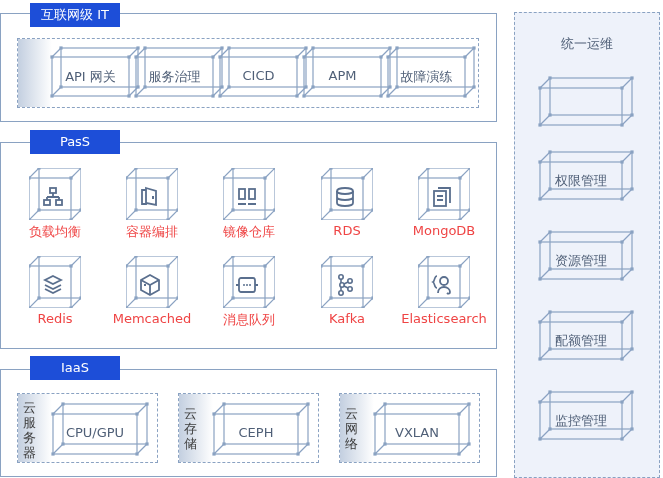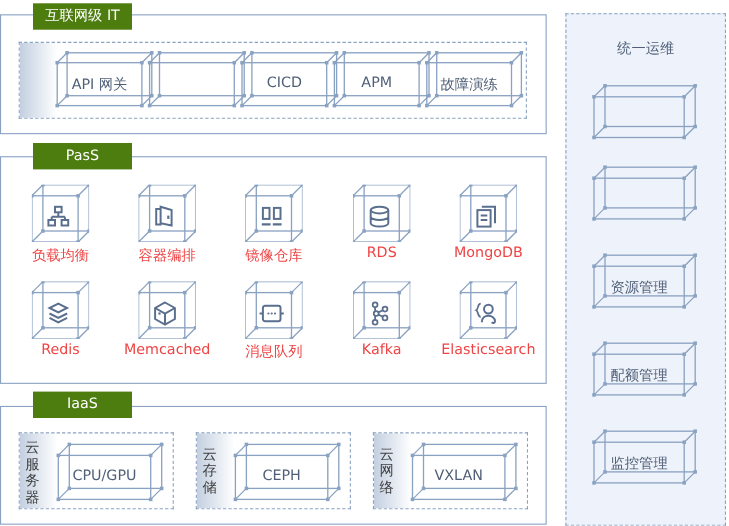--- a/index.html
+++ b/index.html
@@ -1,19 +1,19 @@
 <!DOCTYPE html>
 <html><head>
 <meta charset="utf-8">
 <style>
   html, body { margin:0; padding:0; background:#ffffff; }
   body { width:663px; height:478px; position:relative; overflow:hidden;
          font-family:"DejaVu Sans","Liberation Sans",sans-serif; color:#4f5f77; }
   .section { position:absolute; border:1px solid #8aa2c2; background:#fff; box-sizing:border-box; }
-  .section-tab { position:absolute; background:#4d7c0f; color:#fff; font-size:13px;
+  .section-tab { position:absolute; background:#1d4ed8; color:#fff; font-size:13px;
                  height:24px; line-height:24px; box-sizing:border-box; text-align:center; }
   .dashed { position:absolute; border:1px dashed #8aa2c2; box-sizing:border-box; }
   .fade { position:absolute; left:0; top:0; bottom:0; width:34px;
           background:linear-gradient(to right,#c3cfe0,rgba(255,255,255,0)); }
   .vlabel { position:absolute; left:4px; top:4px; width:14px; font-size:13px; line-height:15px;
             color:#404040; text-align:right; }
   .box3d { position:absolute; }
   .box3d svg { position:absolute; left:0; top:0; overflow:visible; }
   .box-label { position:absolute; font-size:13px; color:#4f5f77; text-align:center; white-space:nowrap; }
   .cube { position:absolute; width:52px; height:52px; }
@@ -62,20 +62,21 @@
         <line x1="77" y1="48" x2="86" y2="39" stroke="#8aa2c2" stroke-width="1.2"></line>
         <rect x="-1.6" y="7.4" width="3.2" height="3.2" fill="#8aa2c2"></rect>
         <rect x="75.4" y="7.4" width="3.2" height="3.2" fill="#8aa2c2"></rect>
         <rect x="-1.6" y="46.4" width="3.2" height="3.2" fill="#8aa2c2"></rect>
         <rect x="75.4" y="46.4" width="3.2" height="3.2" fill="#8aa2c2"></rect>
         <rect x="7.4" y="-1.6" width="3.2" height="3.2" fill="#8aa2c2"></rect>
         <rect x="84.4" y="-1.6" width="3.2" height="3.2" fill="#8aa2c2"></rect>
         <rect x="7.4" y="37.4" width="3.2" height="3.2" fill="#8aa2c2"></rect>
         <rect x="84.4" y="37.4" width="3.2" height="3.2" fill="#8aa2c2"></rect>
       </svg>
+      <div class="box-label" style="left: 0px; width: 77px; top: 19.5px;">服务治理</div>
     </div>
     <div class="box3d" style="left: 220px; top: 48px; width: 86px; height: 48px;">
       <svg xmlns="http://www.w3.org/2000/svg" width="86" height="48" viewBox="0 0 86 48">
         <rect x="9" y="0" width="77" height="39" fill="none" stroke="#8aa2c2" stroke-width="1.2"></rect>
         <rect x="0" y="9" width="77" height="39" fill="none" stroke="#8aa2c2" stroke-width="1.2"></rect>
         <line x1="0" y1="9" x2="9" y2="0" stroke="#8aa2c2" stroke-width="1.2"></line>
         <line x1="77" y1="9" x2="86" y2="0" stroke="#8aa2c2" stroke-width="1.2"></line>
         <line x1="0" y1="48" x2="9" y2="39" stroke="#8aa2c2" stroke-width="1.2"></line>
         <line x1="77" y1="48" x2="86" y2="39" stroke="#8aa2c2" stroke-width="1.2"></line>
         <rect x="-1.6" y="7.4" width="3.2" height="3.2" fill="#8aa2c2"></rect>
@@ -503,20 +504,21 @@
         <line x1="82" y1="47" x2="92" y2="37" stroke="#8aa2c2" stroke-width="1.2"></line>
         <rect x="-1.6" y="8.4" width="3.2" height="3.2" fill="#8aa2c2"></rect>
         <rect x="80.4" y="8.4" width="3.2" height="3.2" fill="#8aa2c2"></rect>
         <rect x="-1.6" y="45.4" width="3.2" height="3.2" fill="#8aa2c2"></rect>
         <rect x="80.4" y="45.4" width="3.2" height="3.2" fill="#8aa2c2"></rect>
         <rect x="8.4" y="-1.6" width="3.2" height="3.2" fill="#8aa2c2"></rect>
         <rect x="90.4" y="-1.6" width="3.2" height="3.2" fill="#8aa2c2"></rect>
         <rect x="8.4" y="35.4" width="3.2" height="3.2" fill="#8aa2c2"></rect>
         <rect x="90.4" y="35.4" width="3.2" height="3.2" fill="#8aa2c2"></rect>
       </svg>
+      <div class="box-label" style="left: 0px; width: 82px; top: 19.5px;">权限管理</div>
     </div>
     <div class="box3d" style="left: 540px; top: 232px; width: 92px; height: 47px;">
       <svg xmlns="http://www.w3.org/2000/svg" width="92" height="47" viewBox="0 0 92 47">
         <rect x="10" y="0" width="82" height="37" fill="none" stroke="#8aa2c2" stroke-width="1.2"></rect>
         <rect x="0" y="10" width="82" height="37" fill="none" stroke="#8aa2c2" stroke-width="1.2"></rect>
         <line x1="0" y1="10" x2="10" y2="0" stroke="#8aa2c2" stroke-width="1.2"></line>
         <line x1="82" y1="10" x2="92" y2="0" stroke="#8aa2c2" stroke-width="1.2"></line>
         <line x1="0" y1="47" x2="10" y2="37" stroke="#8aa2c2" stroke-width="1.2"></line>
         <line x1="82" y1="47" x2="92" y2="37" stroke="#8aa2c2" stroke-width="1.2"></line>
         <rect x="-1.6" y="8.4" width="3.2" height="3.2" fill="#8aa2c2"></rect>

